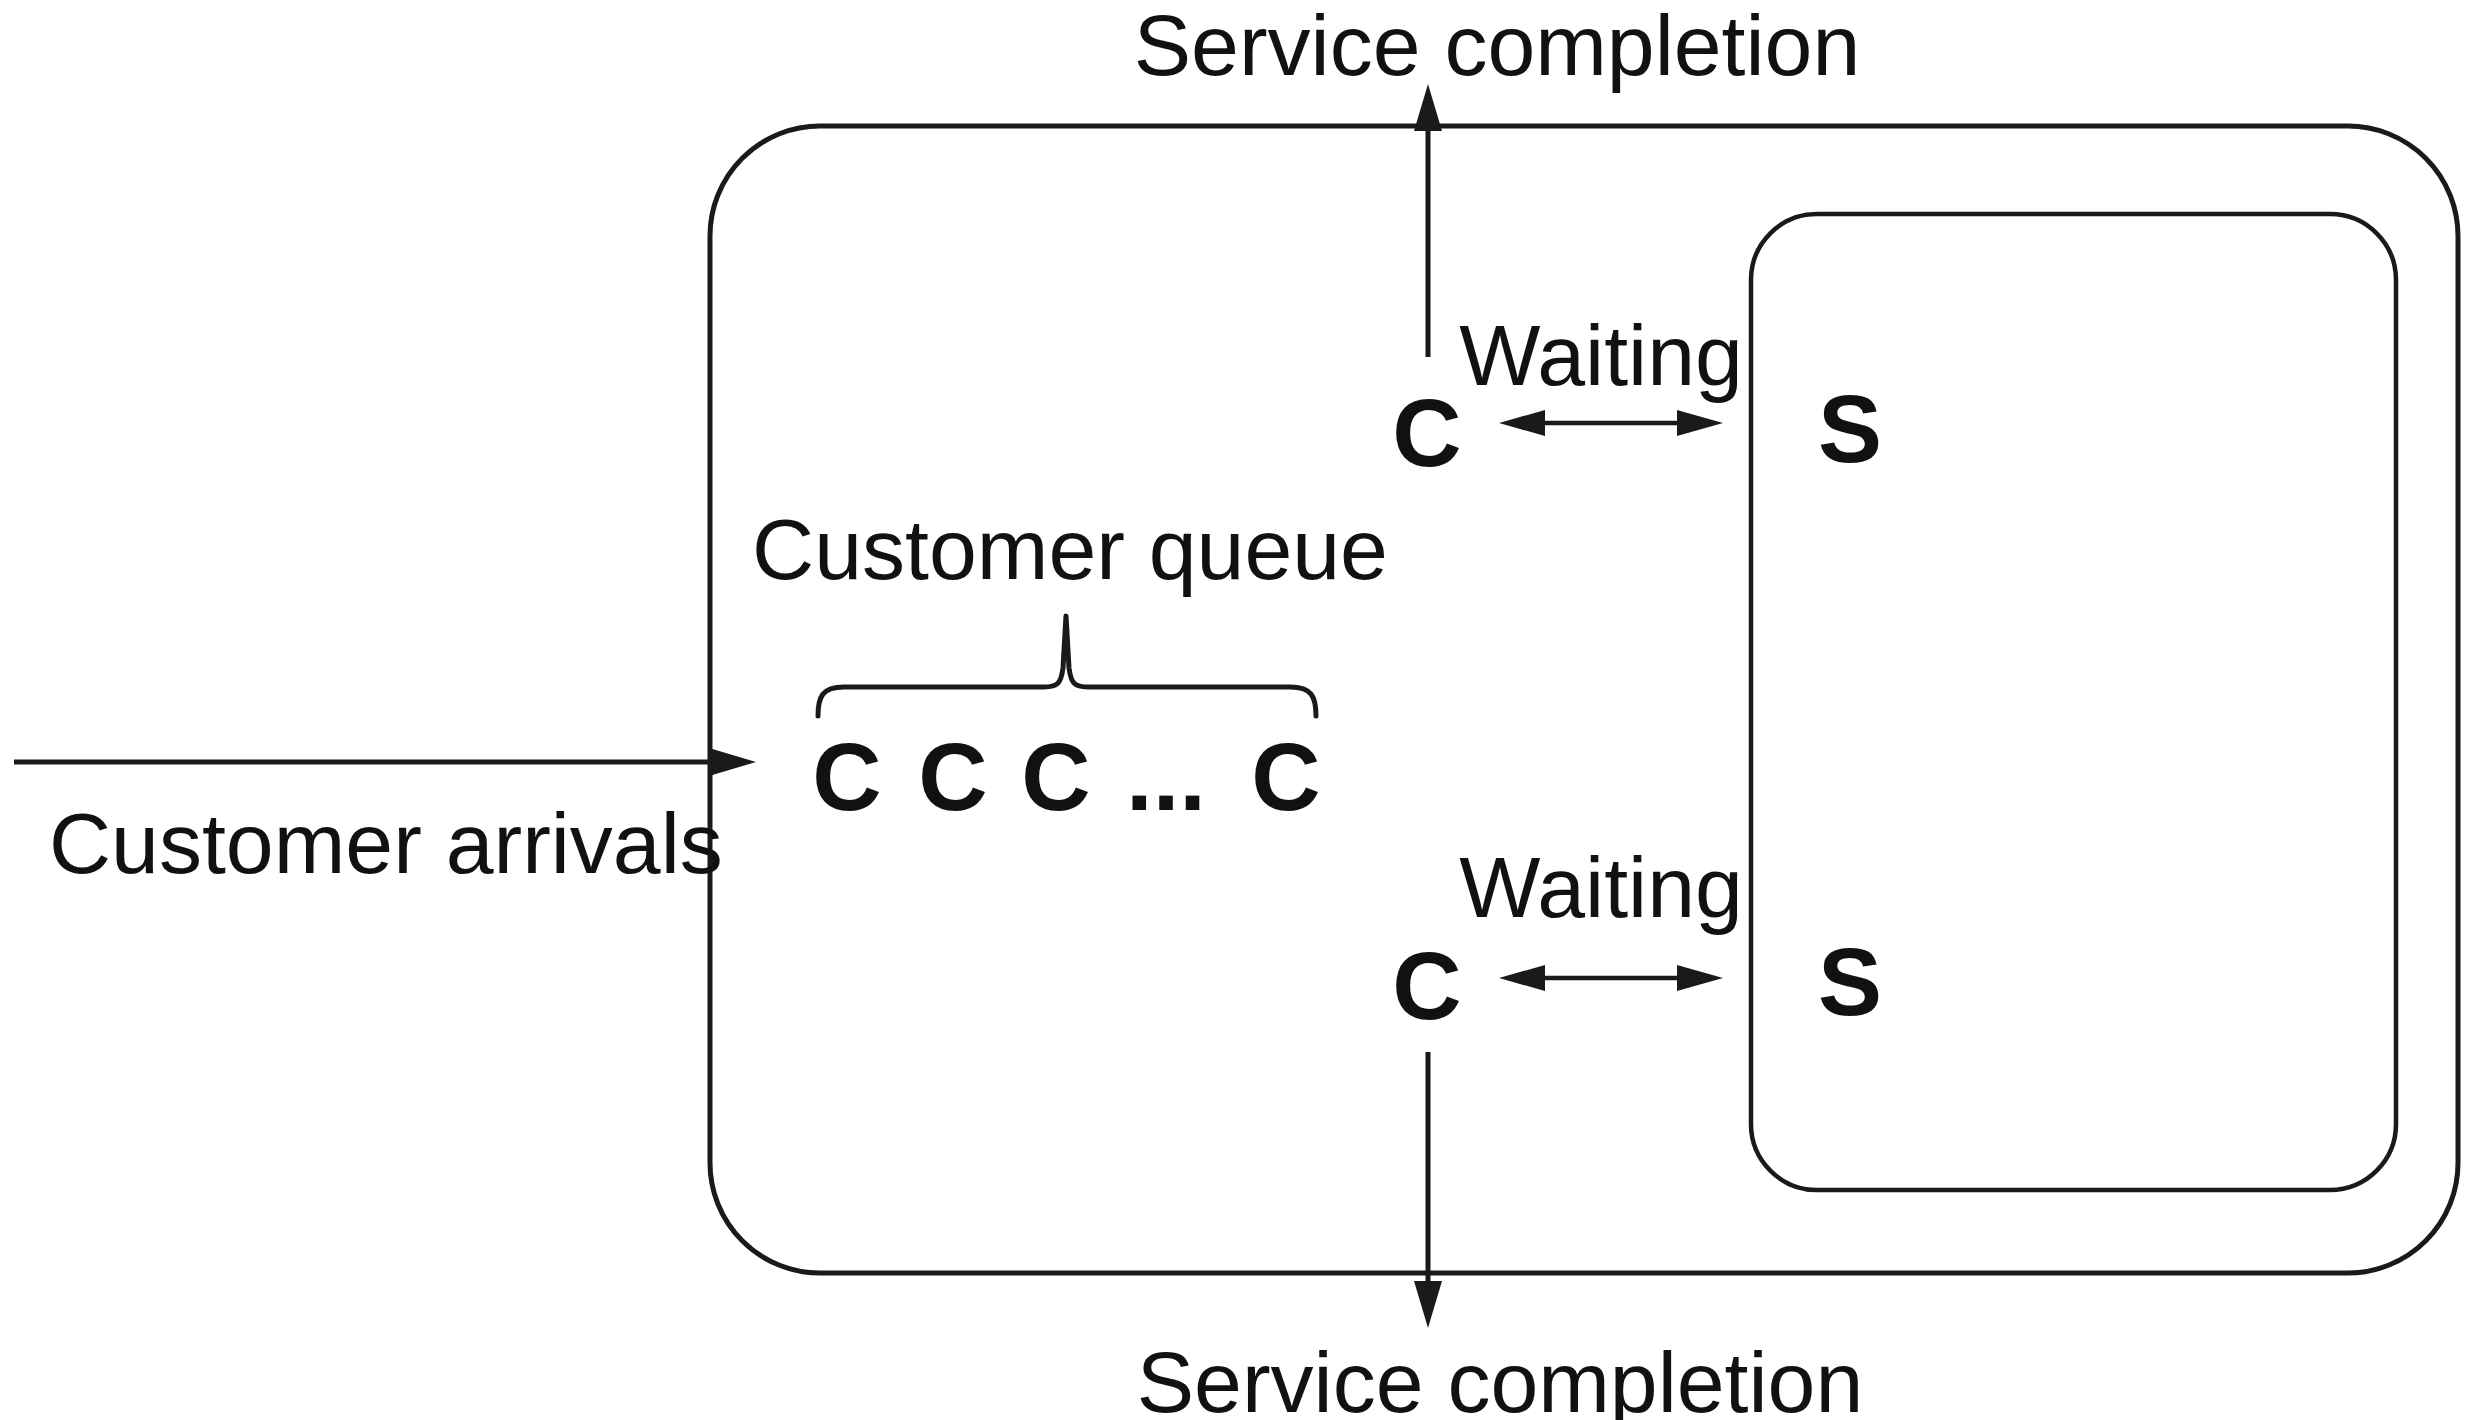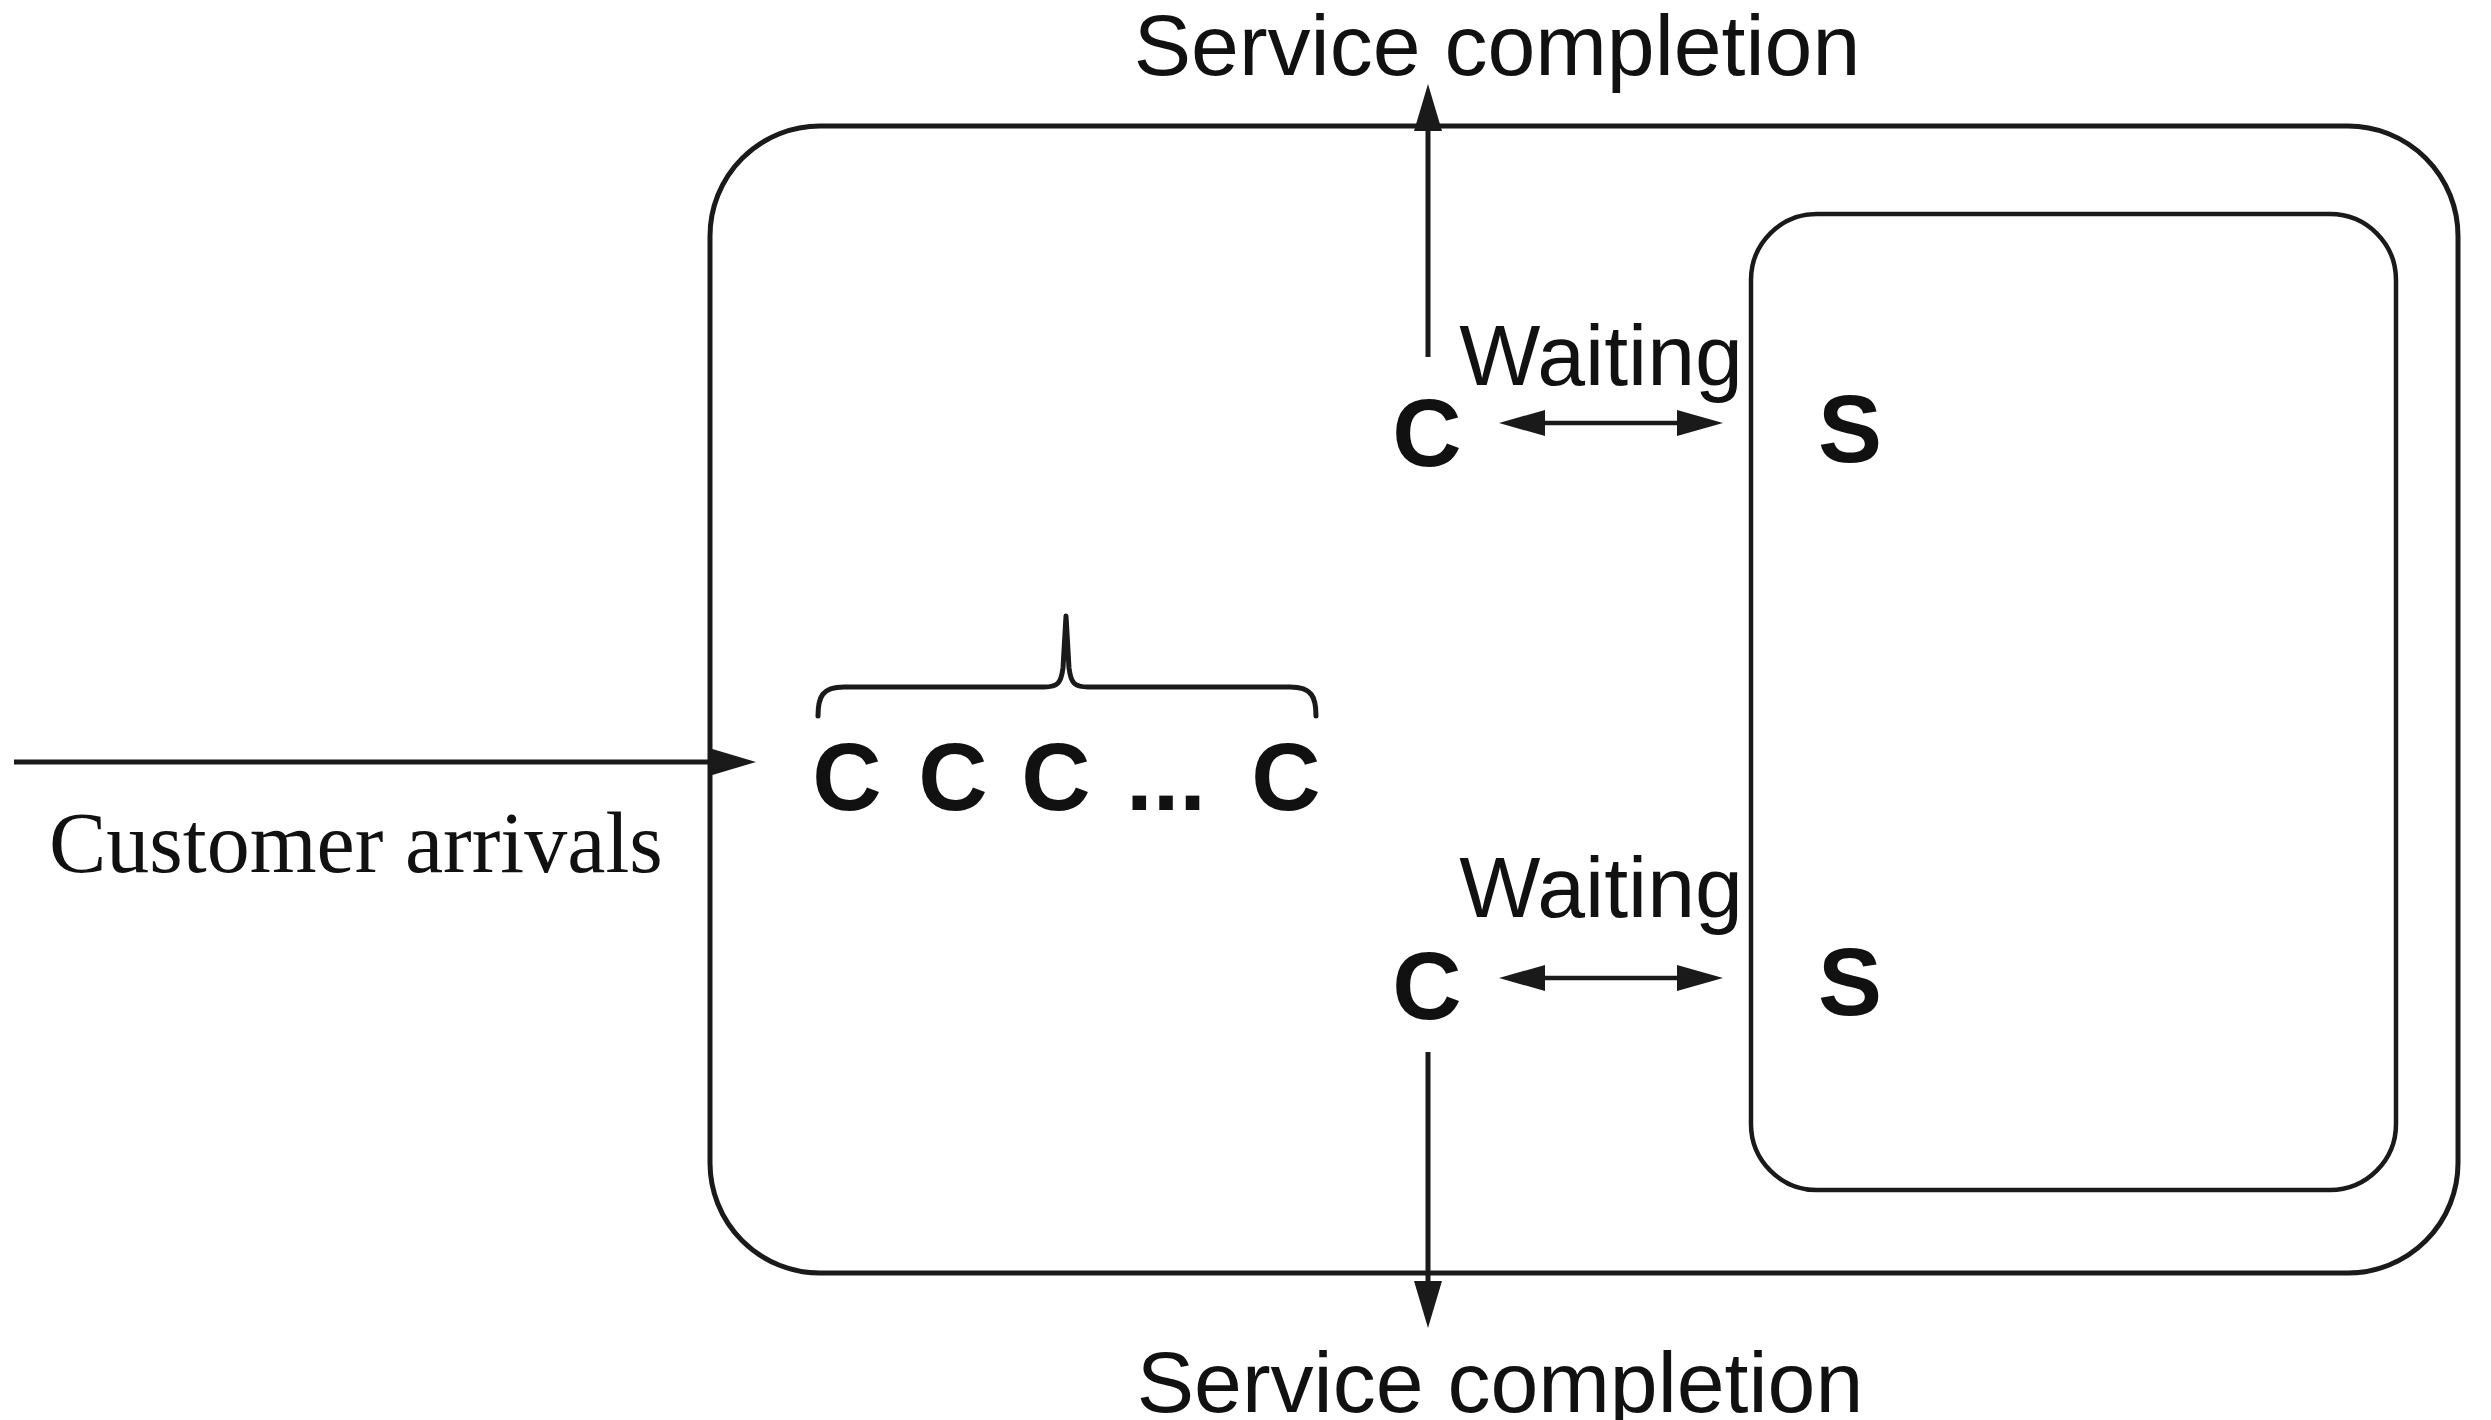--- a/index.html
+++ b/index.html
@@ -100,28 +100,29 @@
   </svg>
 
   <div class="label centered" style="left:1497px; top:2px;">Service completion</div>
 
   <div class="label centered" style="left:1601px; top:312px;">Waiting</div>
 
   <div class="glyph" style="left:1427px; top:385px;">C</div>
 
   <div class="glyph" style="left:1850px; top:381px;">S</div>
 
+  <div class="label centered" style="left:1070px; top:506px;">Customer queue</div>
 
   <div class="glyph" style="left:847px; top:729px;">C</div>
   <div class="glyph" style="left:953px; top:729px;">C</div>
   <div class="glyph" style="left:1056px; top:729px;">C</div>
   <div class="glyph" style="left:1166px; top:729px;">...</div>
   <div class="glyph" style="left:1286px; top:729px;">C</div>
 
-  <div class="label" style="left:49px; top:800px;font-family:Liberation Serif, serif;">Customer arrivals</div>
+  <div class="label" style="left:49px; top:800px;">Customer arrivals</div>
 
 
   <div class="label centered" style="left:1601px; top:844px;">Waiting</div>
 
   <div class="glyph" style="left:1427px; top:938px;">C</div>
 
   <div class="glyph" style="left:1850px; top:934px;">S</div>
 
   <div class="label centered" style="left:1500px; top:1339px;">Service completion</div>
 

